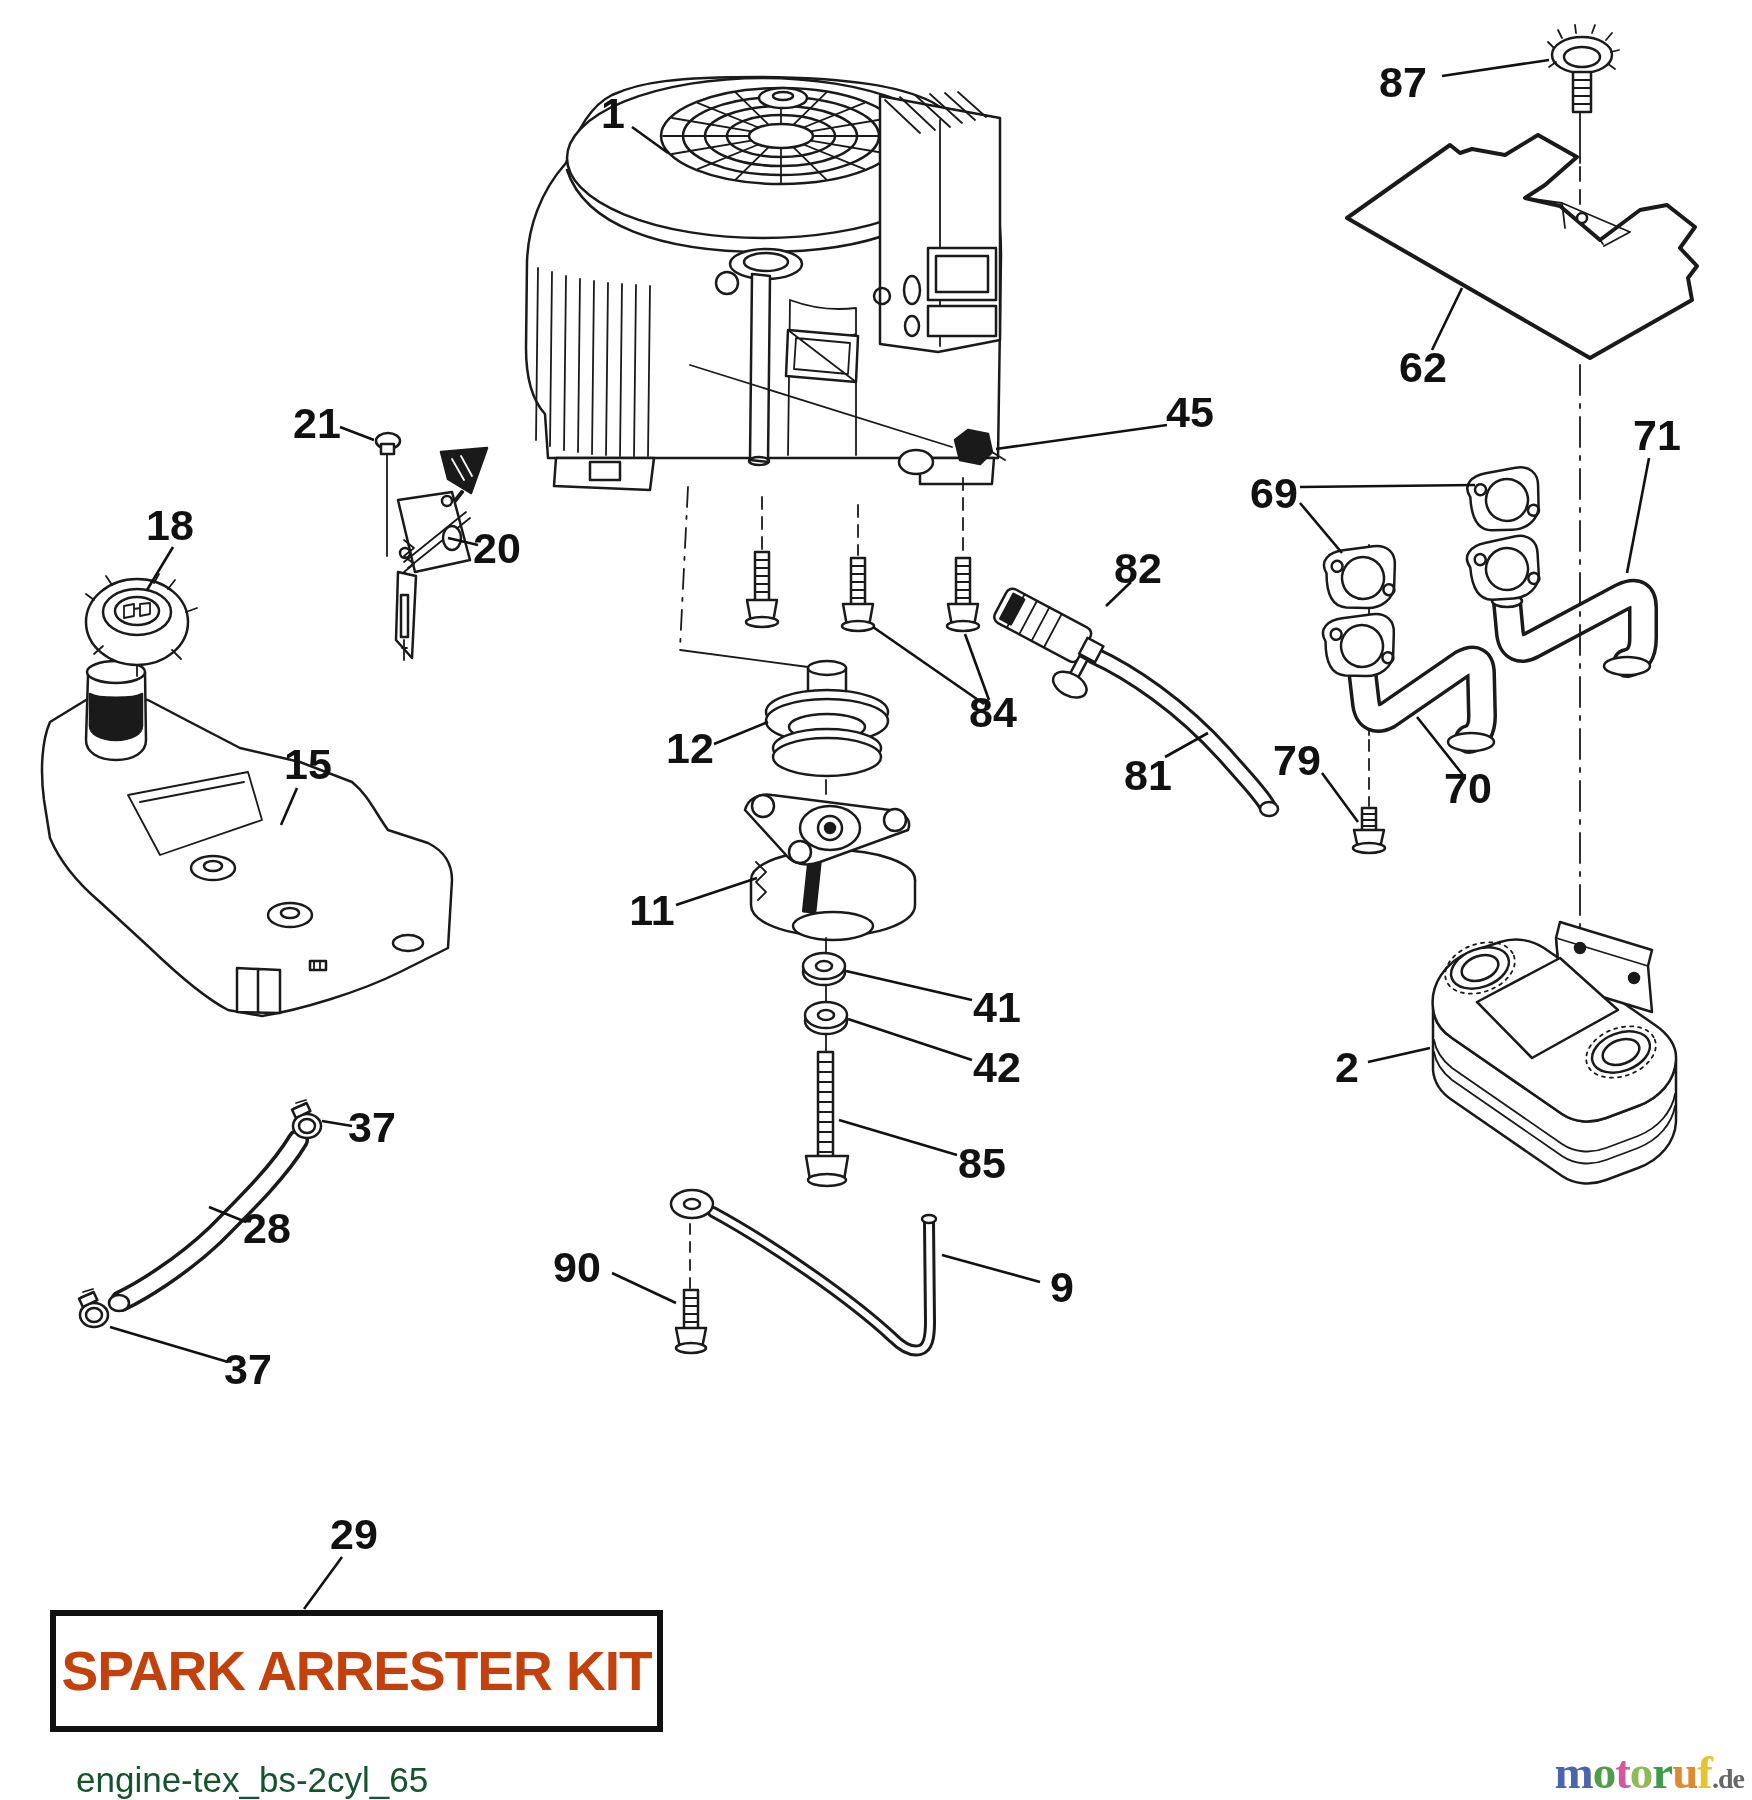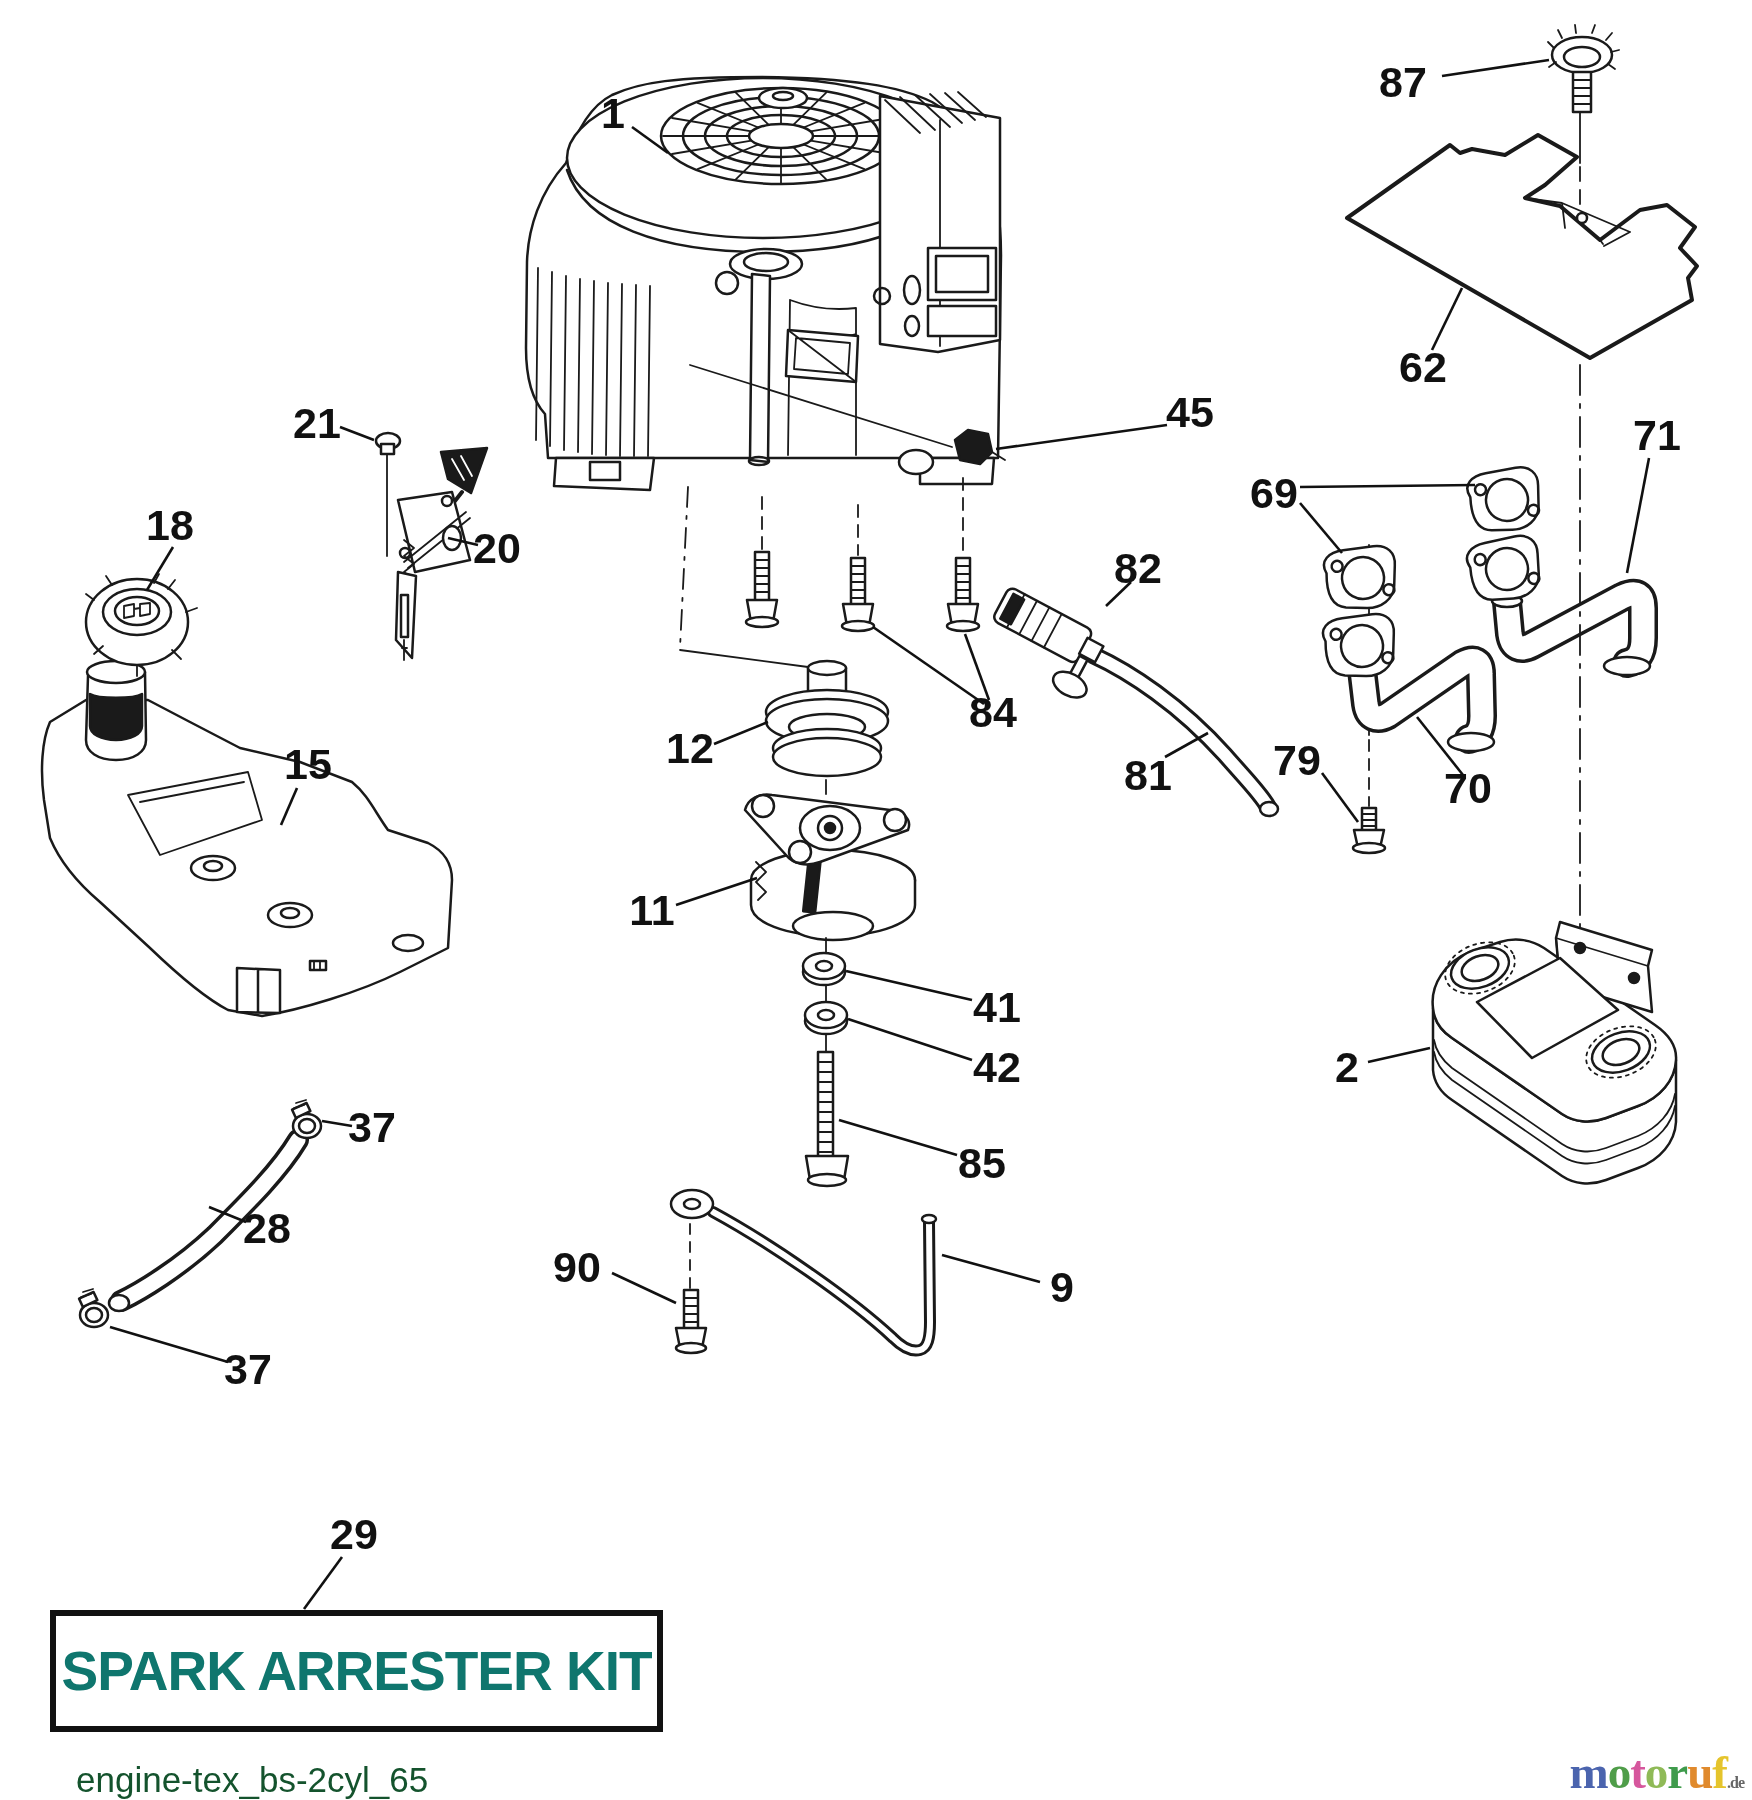--- a/index.html
+++ b/index.html
@@ -6,25 +6,25 @@
   body{width:1752px;height:1800px;position:relative;font-family:"Liberation Sans",sans-serif;overflow:hidden;}
   #stage{position:absolute;left:0;top:0;width:1752px;height:1800px;}
   svg{position:absolute;left:0;top:0;}
   .lineart{stroke:#1a1a1a;fill:none;stroke-width:2.5;stroke-linecap:round;stroke-linejoin:round;}
   .fillwhite{fill:#ffffff;}
   .thin{stroke-width:1.8;}
   .thick{stroke-width:4;}
   .dark{fill:#1a1a1a;}
   #kit-box{position:absolute;left:50px;top:1610px;width:601px;height:110px;border:6px solid #111;
            display:flex;align-items:center;justify-content:center;background:#fff;}
-  #kit-box span{font-weight:bold;font-size:55px;letter-spacing:-1px;color:#0f766e;white-space:nowrap;}
+  #kit-box span{font-weight:bold;font-size:55px;letter-spacing:-1px;color:#c2410c;white-space:nowrap;}
   #footer-code{position:absolute;left:76px;top:1760px;font-size:35px;color:#14532d;}
   #logo{position:absolute;right:8px;top:1745px;font-family:"Liberation Serif",serif;font-weight:bold;
         font-size:47px;letter-spacing:-1px;white-space:nowrap;}
-  #logo .suffix{font-size:16px;color:#666;font-weight:bold;text-align:right;}
+  #logo .suffix{font-size:28px;color:#666;font-weight:bold;text-align:right;}
   text.plabel{font-family:"Liberation Sans",sans-serif;font-weight:bold;font-size:43px;fill:#111;}
   line.pleader{stroke:#111;stroke-width:2.6;}
 </style>
 </head>
 <body>
 
 <div id="stage">
 <svg id="art" width="1752" height="1800" viewBox="0 0 1752 1800" xmlns="http://www.w3.org/2000/svg">
 
   <g class="lineart">

